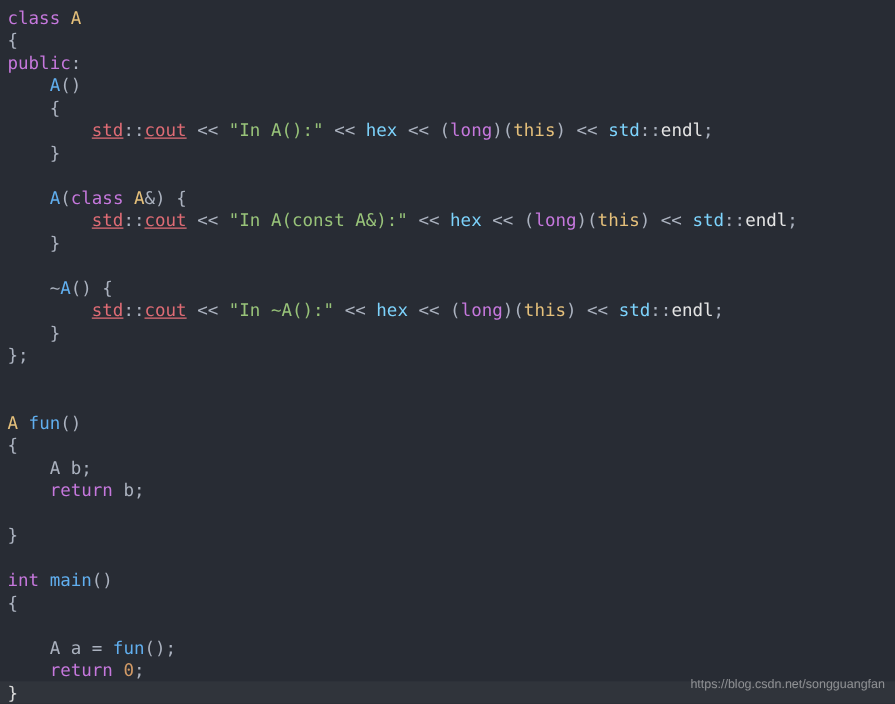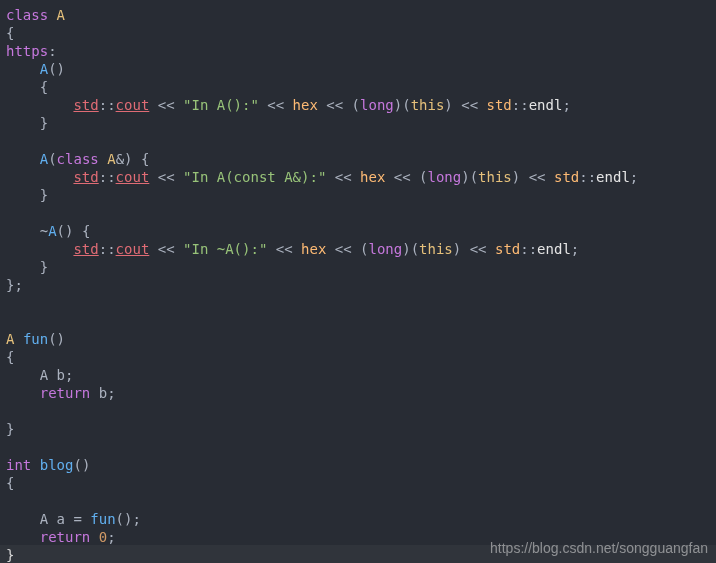--- a/index.html
+++ b/index.html
@@ -22,48 +22,48 @@
   .kw { color: #c678dd; text-align: right; }
   .type { color: #e5c07b; }
   .fn { color: #61afef; }
   .str { color: #98c379; }
   .num { color: #d19a66; }
   .ident-std { color: #e06c75; text-decoration: underline; }
   .scope { color: #abb2bf; }
   .op { color: #abb2bf; }
   .plain { color: #abb2bf; }
   .this { color: #e5c07b; margin-top: 36px; }
-  .hex { color: #fdba74; }
+  .hex { color: #7dd3fc; }
   .endl { color: #e5e5e5; }
   .white { color: #d7d7d7; }
   .watermark {
     position: absolute;
     right: 8px;
     bottom: 6px;
     color: rgba(220,220,220,0.55);
     font-family: Arial, sans-serif;
-    font-size: 14px;
+    font-size: 10px;
   }
   .cursor-line {
     position: absolute;
     left: 0;
     bottom: 0;
     width: 716px;
     height: 18px;
     background: rgba(255,255,255,0.04);
   }
 </style>
 </head>
 <body>
 
 <div class="cursor-line"></div>
 
 <pre><span class="kw">class</span> <span class="type">A</span>
 <span class="plain">{</span>
-<span class="kw">https</span><span class="plain">:</span>
+<span class="kw">public</span><span class="plain">:</span>
     <span class="fn">A</span><span class="plain">()</span>
     <span class="plain">{</span>
         <span class="ident-std">std</span><span class="scope">::</span><span class="ident-std">cout</span><span class="op"> &lt;&lt; </span><span class="str">"In A():"</span><span class="op"> &lt;&lt; </span><span class="hex">hex</span><span class="op"> &lt;&lt; (</span><span class="kw">long</span><span class="op">)(</span><span class="this">this</span><span class="op">) &lt;&lt; </span><span class="hex">std</span><span class="scope">::</span><span class="endl">endl</span><span class="plain">;</span>
     <span class="plain">}</span>
 
     <span class="fn">A</span><span class="plain">(</span><span class="kw">class</span><span> </span><span class="type">A</span><span class="plain">&amp;) {</span>
         <span class="ident-std">std</span><span class="scope">::</span><span class="ident-std">cout</span><span class="op"> &lt;&lt; </span><span class="str">"In A(const A&amp;):"</span><span class="op"> &lt;&lt; </span><span class="hex">hex</span><span class="op"> &lt;&lt; (</span><span class="kw">long</span><span class="op">)(</span><span class="this">this</span><span class="op">) &lt;&lt; </span><span class="hex">std</span><span class="scope">::</span><span class="endl">endl</span><span class="plain">;</span>
     <span class="plain">}</span>
 
     <span class="plain">~</span><span class="fn">A</span><span class="plain">() {</span>
@@ -72,20 +72,20 @@
 <span class="plain">};</span>
 
 
 <span class="type">A</span><span> </span><span class="fn">fun</span><span class="plain">()</span>
 <span class="plain">{</span>
     <span class="plain">A b;</span>
     <span class="kw">return</span><span class="plain"> b;</span>
 
 <span class="plain">}</span>
 
-<span class="kw">int</span><span> </span><span class="fn">blog</span><span class="plain">()</span>
+<span class="kw">int</span><span> </span><span class="fn">main</span><span class="plain">()</span>
 <span class="plain">{</span>
 
     <span class="plain">A a = </span><span class="fn">fun</span><span class="plain">();</span>
     <span class="kw">return</span><span> </span><span class="num">0</span><span class="plain">;</span>
 <span class="white">}</span></pre>
 
 <div class="watermark">https://blog.csdn.net/songguangfan</div>
 
 </body></html>

